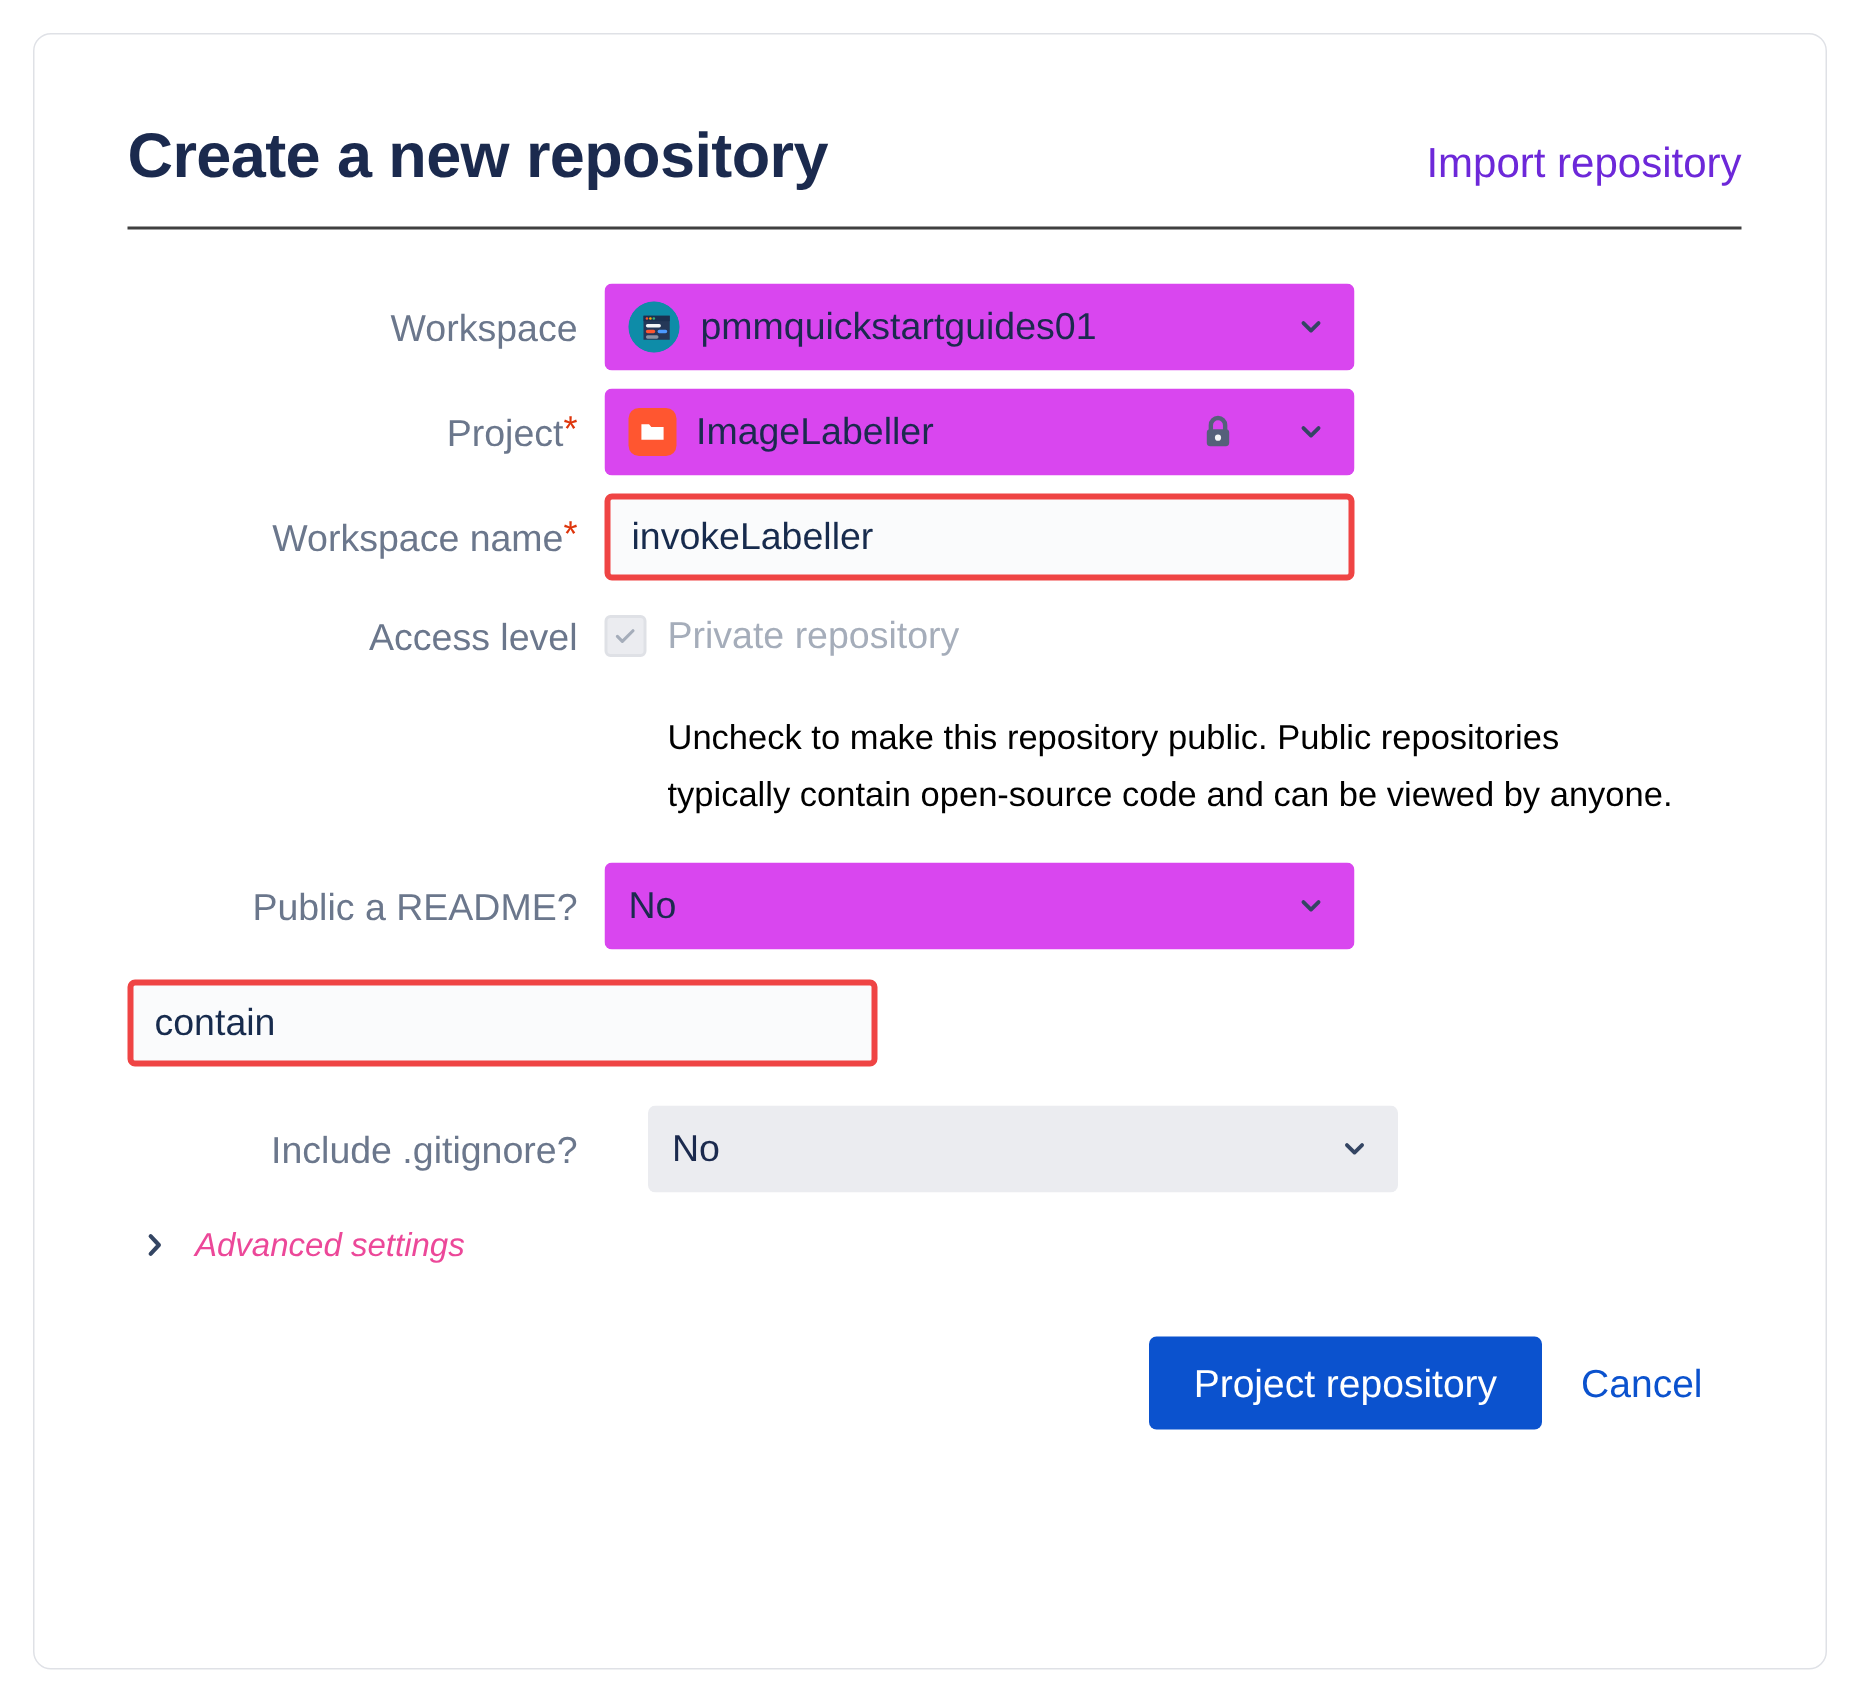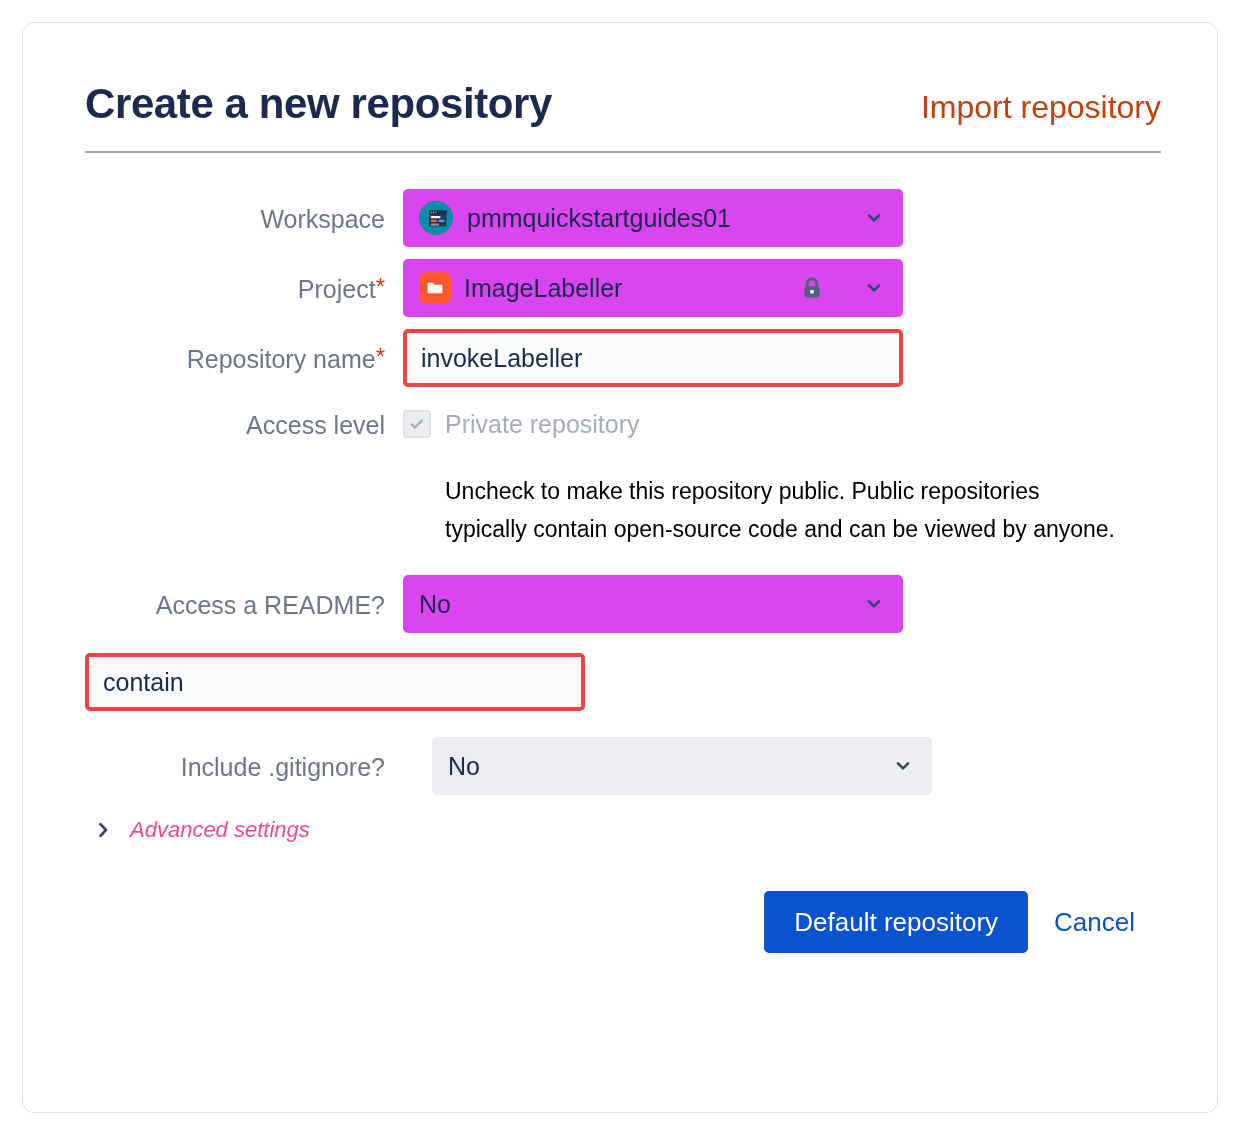--- a/index.html
+++ b/index.html
@@ -32,33 +32,33 @@
     top: 58px;
     right: 56px;
   }
 
   
   .header-row {
     display: flex;
     align-items: baseline;
     justify-content: space-between;
     padding-bottom: 24px;
-    border-bottom: 2px solid #a3a3a3;
+    border-bottom: 2px solid #404040;
   }
   .page-title {
     font-size: 42px;
     font-weight: 700;
     color: #1B2A4E;
     letter-spacing: -0.4px;
     margin: 0;
     line-height: 1.1;
   }
   .import-link {
-    font-size: 32px;
-    color: #c2410c;
+    font-size: 28px;
+    color: #6d28d9;
     text-decoration: none;
     white-space: nowrap;
   }
 
   
   .form {
     margin-top: 36px;
   }
   .row {
     display: flex;
@@ -307,21 +307,21 @@
             </svg>
             <svg class="chev" viewBox="0 0 24 24">
               <path d="M6.5 9.2l5.5 5.4 5.5-5.4" fill="none" stroke="#344563" stroke-width="2.8" stroke-linecap="round" stroke-linejoin="round"></path>
             </svg>
           </div>
         </div>
       </div>
 
       <div class="row">
         <div class="label-cell pad-top">
-          <span>Repository name</span><span class="req">*</span>
+          <span>Workspace name</span><span class="req">*</span>
         </div>
         <div class="field-cell">
           <div class="text-shell">
             <span class="ctl-value">invokeLabeller</span>
           </div>
         </div>
       </div>
 
       <div class="row">
         <div class="label-cell pad-top-sm">
@@ -335,21 +335,21 @@
               </svg>
             </span>
             <span class="checkbox-label">Private repository</span>
           </div>
           <div class="help-text">Uncheck to make this repository public. Public repositories typically contain open-source code and can be viewed by anyone.</div>
         </div>
       </div>
 
       <div class="row" style="margin-top:26px;">
         <div class="label-cell pad-top">
-          <span>Access a README?</span>
+          <span>Public a README?</span>
         </div>
         <div class="field-cell">
           <div class="select-shell">
             <span class="ctl-value">No</span>
             <svg class="chev" viewBox="0 0 24 24">
               <path d="M6.5 9.2l5.5 5.4 5.5-5.4" fill="none" stroke="#344563" stroke-width="2.8" stroke-linecap="round" stroke-linejoin="round"></path>
             </svg>
           </div>
         </div>
       </div>
@@ -377,19 +377,19 @@
       </div>
 
       <div class="advanced-row">
         <svg class="adv-chevron" viewBox="0 0 24 24">
           <path d="M9.2 5.6l6 6.4-6 6.4" fill="none" stroke="#344563" stroke-width="3" stroke-linecap="round" stroke-linejoin="round"></path>
         </svg>
         <span class="advanced-link">Advanced settings</span>
       </div>
 
       <div class="footer">
-        <button class="btn-primary" type="button">Default repository</button>
+        <button class="btn-primary" type="button">Project repository</button>
         <button class="btn-link" type="button">Cancel</button>
       </div>
 
     </div>
   </div>
 </div>
 
 </body></html>

